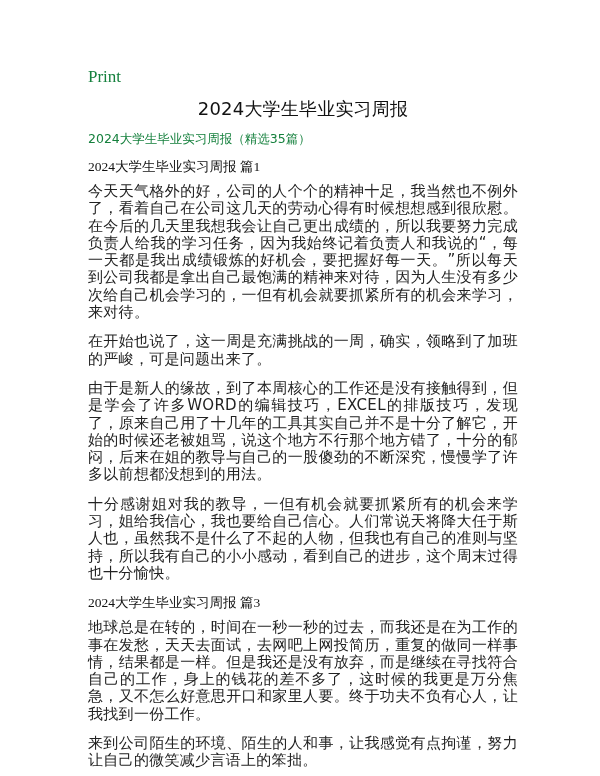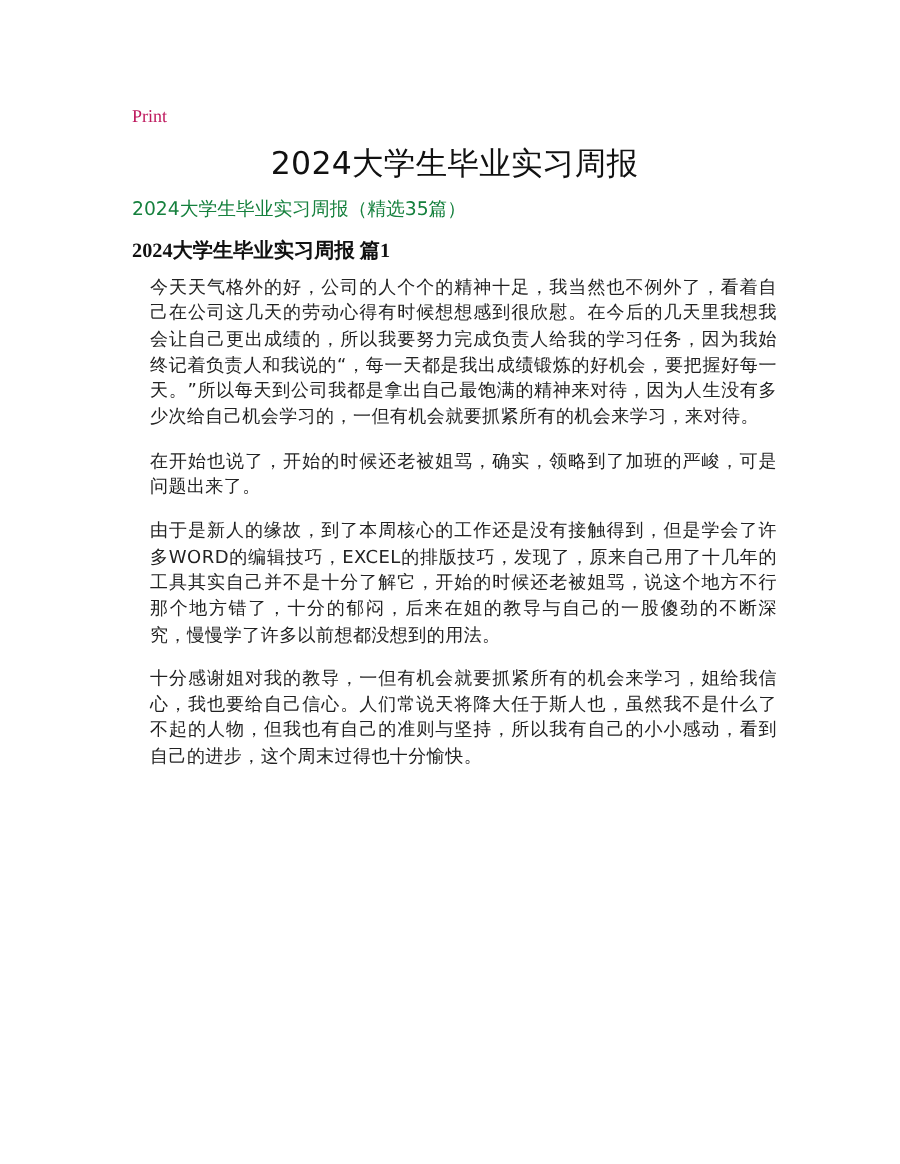--- a/index.html
+++ b/index.html
@@ -19,31 +19,31 @@
       position: absolute;
       left: 88px;
       top: 0;
       width: 430px;
     }
     .print-label {
       position: absolute;
       left: 0;
       top: 70px;
       font-family: "Liberation Serif", serif;
-      font-size: 12px;
-      color: #be185d;
+      font-size: 17px;
+      color: #15803d;
       line-height: 14px;
     }
     .doc-title {
       position: absolute;
       left: 0;
       top: 98px;
       width: 430px;
       text-align: center;
-      font-size: 21px;
+      font-size: 18px;
       line-height: 22px;
       color: #111;
       letter-spacing: 0.2px;
     }
     .doc-subtitle {
       position: absolute;
       left: 0;
       top: 131px;
       font-size: 12.5px;
       line-height: 16px;
@@ -51,30 +51,30 @@
       white-space: nowrap;
     }
     .sections {
       position: absolute;
       left: 0;
       top: 158px;
       width: 430px;
     }
     .section-heading {
       font-family: "Liberation Serif", serif;
-      font-weight: bold;
+      font-weight: normal;
       font-size: 13.5px;
       line-height: 18px;
       margin: 0 0 7px 0;
       color: #111;
     }
     .paragraph {
-      font-size: 12px;
+      font-size: 15px;
       line-height: 17.3px;
-      margin: 0 0 12px 12px;
+      margin: 0 0 12px 0;
       color: #222;
       text-align: justify;
       letter-spacing: 0.3px;
       word-break: break-all;
     }
     .section {
       margin-bottom: 4px;
     }
   </style>
 </head>
@@ -84,18 +84,23 @@
   <div class="print-label">Print</div>
   <h1 class="doc-title" style="margin:0;font-weight:normal;">2024大学生毕业实习周报</h1>
   <div class="doc-subtitle">2024大学生毕业实习周报（精选35篇）</div>
 
   <div class="sections">
     <div class="section">
       <h2 class="section-heading">2024大学生毕业实习周报 篇1</h2>
       <p class="paragraph">今天天气格外的好，公司的人个个的精神十足，我当然也不例外了，看着自己在公司这几天的劳动心得有时候想想感到很欣慰。在今后的几天里我想我会让自己更出成绩的，所以我要努力完成负责人给我的学习任务，因为我始终记着负责人和我说的“，每一天都是我出成绩锻炼的好机会，要把握好每一天。”所以每天到公司我都是拿出自己最饱满的精神来对待，因为人生没有多少次给自己机会学习的，一但有机会就要抓紧所有的机会来学习，来对待。</p>
     </div>
     <div class="section">
-      <p class="paragraph">在开始也说了，开始的时候还老被姐骂，确实，领略到了加班的严峻，可是问题出来了。</p>
+      <p class="paragraph">在开始也说了，这一周是充满挑战的一周，确实，领略到了加班的严峻，可是问题出来了。</p>
       <p class="paragraph">由于是新人的缘故，到了本周核心的工作还是没有接触得到，但是学会了许多WORD的编辑技巧，EXCEL的排版技巧，发现了，原来自己用了十几年的工具其实自己并不是十分了解它，开始的时候还老被姐骂，说这个地方不行那个地方错了，十分的郁闷，后来在姐的教导与自己的一股傻劲的不断深究，慢慢学了许多以前想都没想到的用法。</p>
       <p class="paragraph">十分感谢姐对我的教导，一但有机会就要抓紧所有的机会来学习，姐给我信心，我也要给自己信心。人们常说天将降大任于斯人也，虽然我不是什么了不起的人物，但我也有自己的准则与坚持，所以我有自己的小小感动，看到自己的进步，这个周末过得也十分愉快。</p>
+    </div>
+    <div class="section">
+      <h2 class="section-heading">2024大学生毕业实习周报 篇3</h2>
+      <p class="paragraph">地球总是在转的，时间在一秒一秒的过去，而我还是在为工作的事在发愁，天天去面试，去网吧上网投简历，重复的做同一样事情，结果都是一样。但是我还是没有放弃，而是继续在寻找符合自己的工作，身上的钱花的差不多了，这时候的我更是万分焦急，又不怎么好意思开口和家里人要。终于功夫不负有心人，让我找到一份工作。</p>
+      <p class="paragraph">来到公司陌生的环境、陌生的人和事，让我感觉有点拘谨，努力让自己的微笑减少言语上的笨拙。</p>
     </div>
   </div>
 </div>
 
 </body></html>

